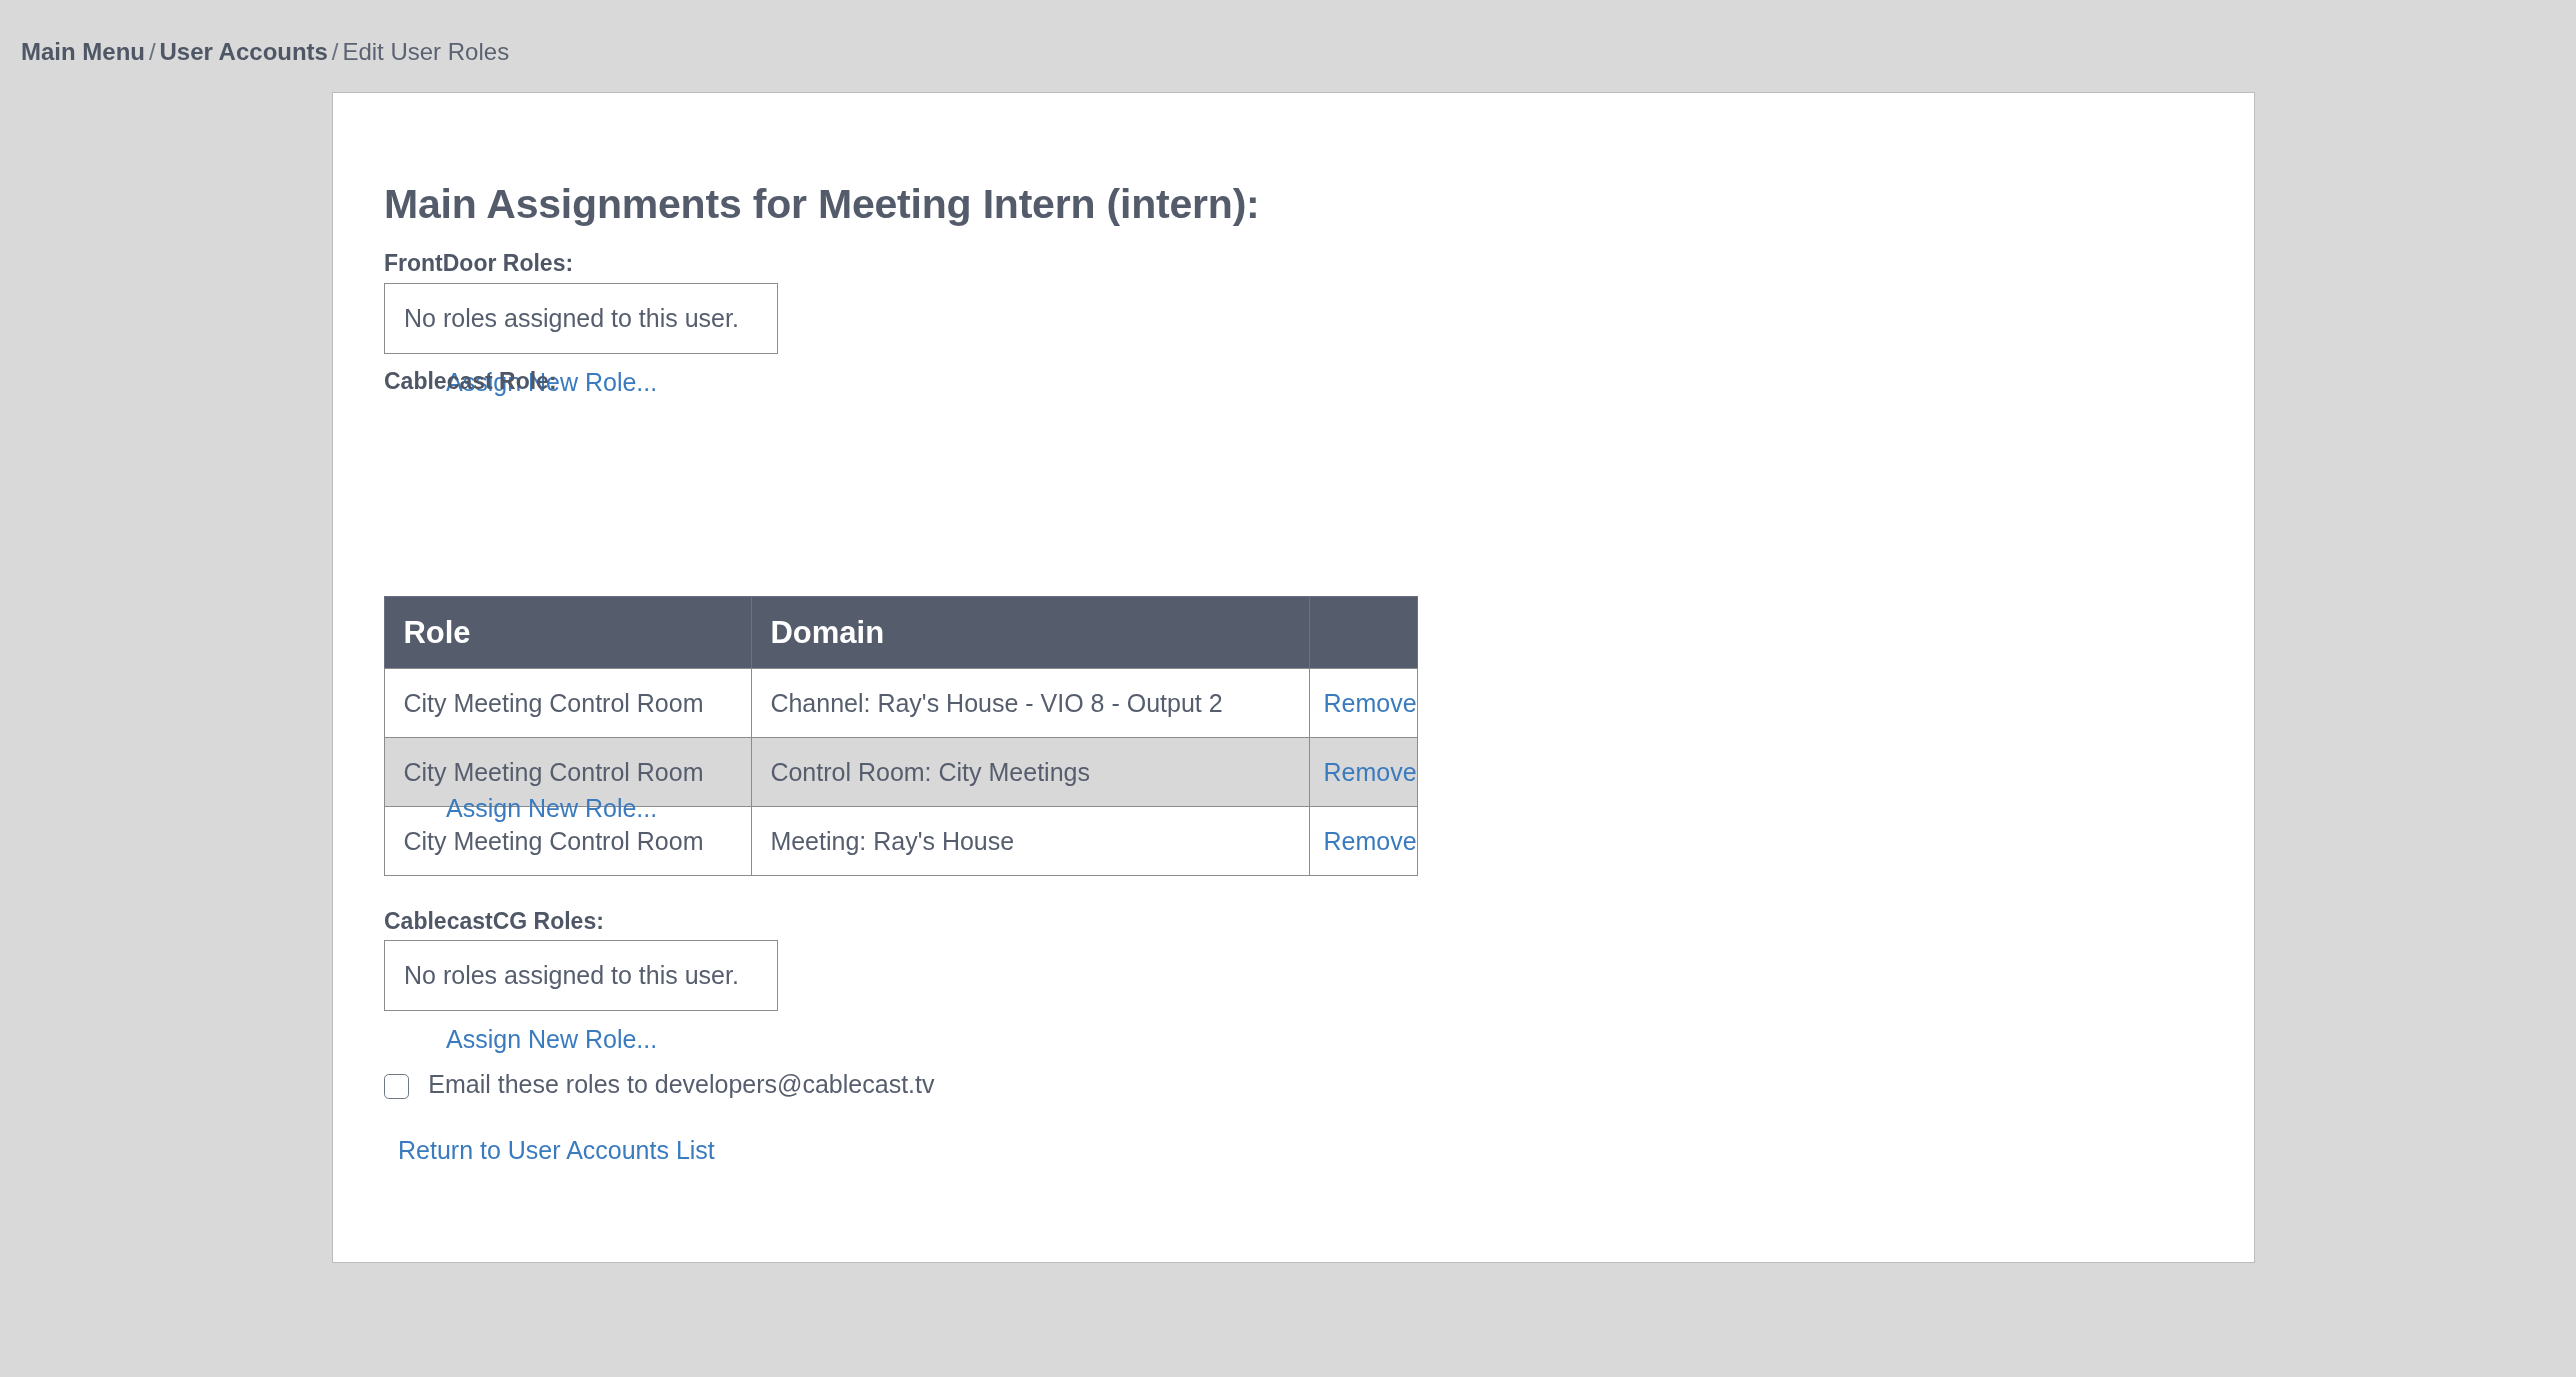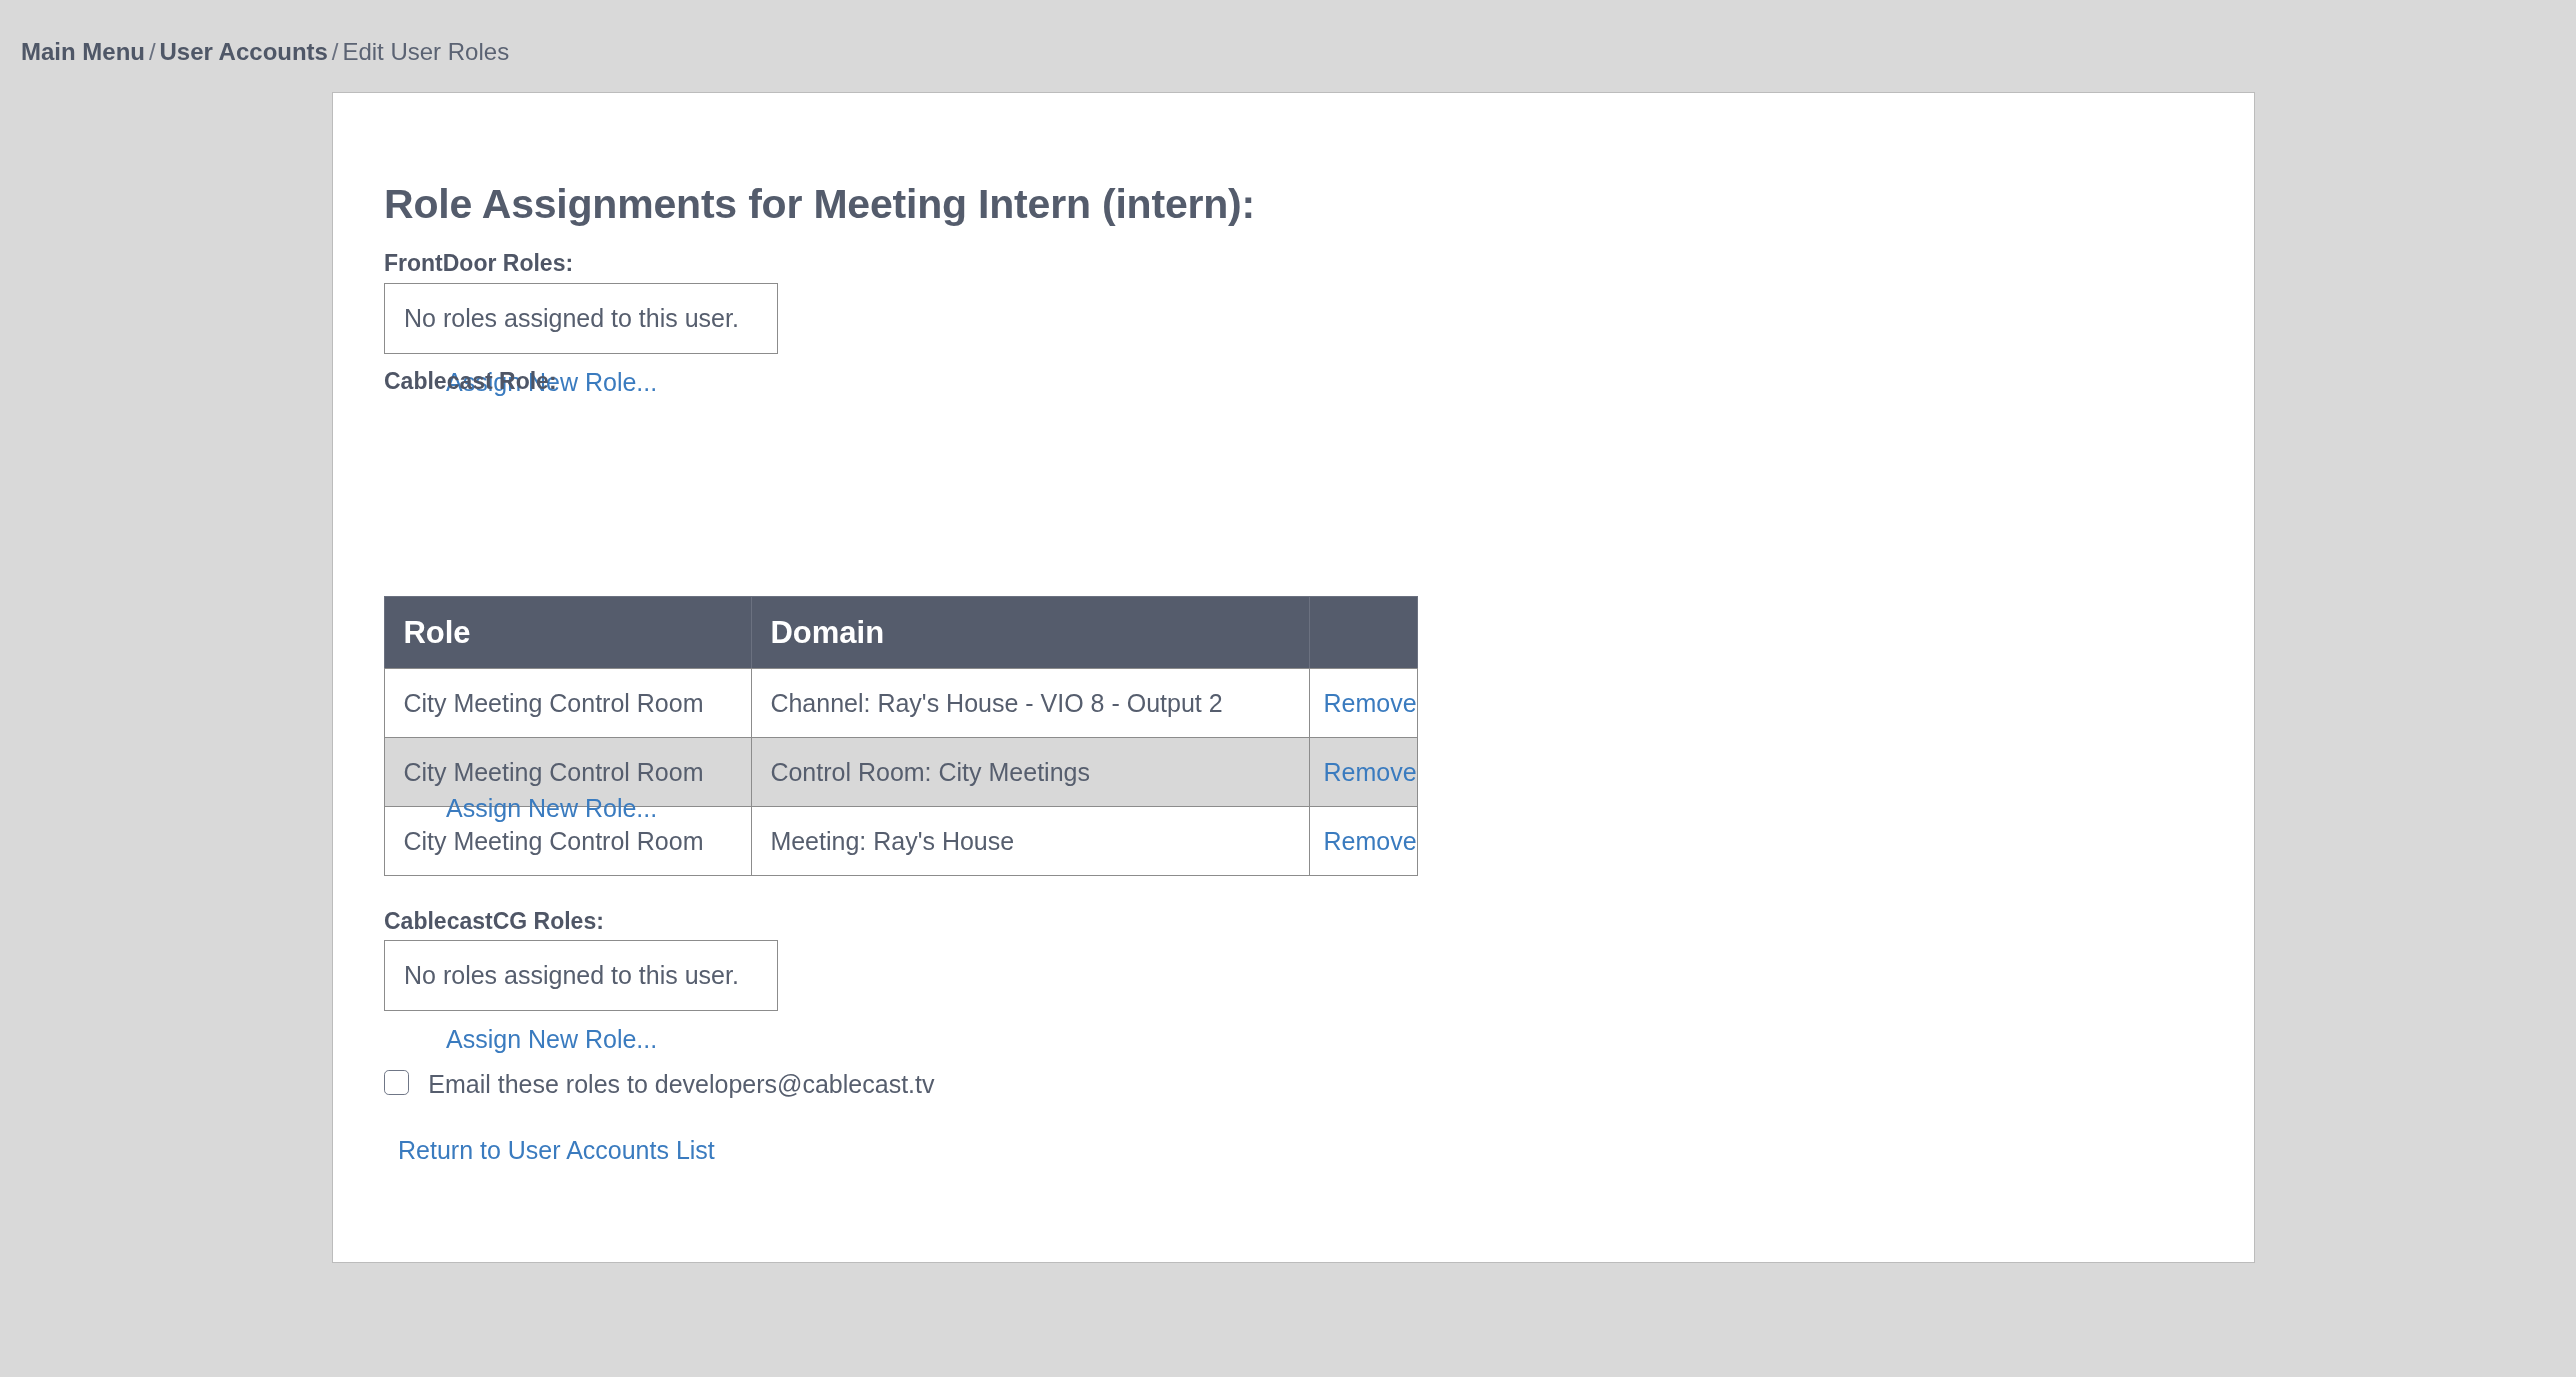--- a/index.html
+++ b/index.html
@@ -157,21 +157,21 @@
     cursor: pointer;
     white-space: nowrap;
   }
 
   
   .email-row {
     position: absolute;
     left: 51px;
     top: 977px;
     display: flex;
-    align-items: flex-start;
+    align-items: flex-end;
   }
   .checkbox {
     width: 25px;
     height: 25px;
     border: 1.9px solid #6f7686;
     border-radius: 4.8px;
     background: #ffffff;
     box-sizing: border-box;
     flex: 0 0 auto;
     cursor: pointer;
@@ -200,21 +200,21 @@
 </head>
 <body>
 
 <div class="breadcrumb">
   <span class="crumb-strong">Main Menu</span><span class="crumb-sep">/</span><span class="crumb-strong">User Accounts</span><span class="crumb-sep">/</span><span class="crumb-current">Edit User Roles</span>
 </div>
 
 <div class="card">
   <div class="card-inner">
 
-    <div class="page-title">Role Assignments for Meeting Intern (intern):</div>
+    <div class="page-title">Main Assignments for Meeting Intern (intern):</div>
 
     <div class="section-label" style="top:157px;">FrontDoor Roles:</div>
     <div class="empty-box" style="top:190px;">
       <span class="empty-box-text">No roles assigned to this user.</span>
     </div>
     <a class="assign-link" style="top:275px;">Assign New Role...</a>
 
     <div class="section-label" style="top:275px; top:275px;"></div>
 
     <div class="section-label" style="top:275px;">Cablecast Role:</div>

